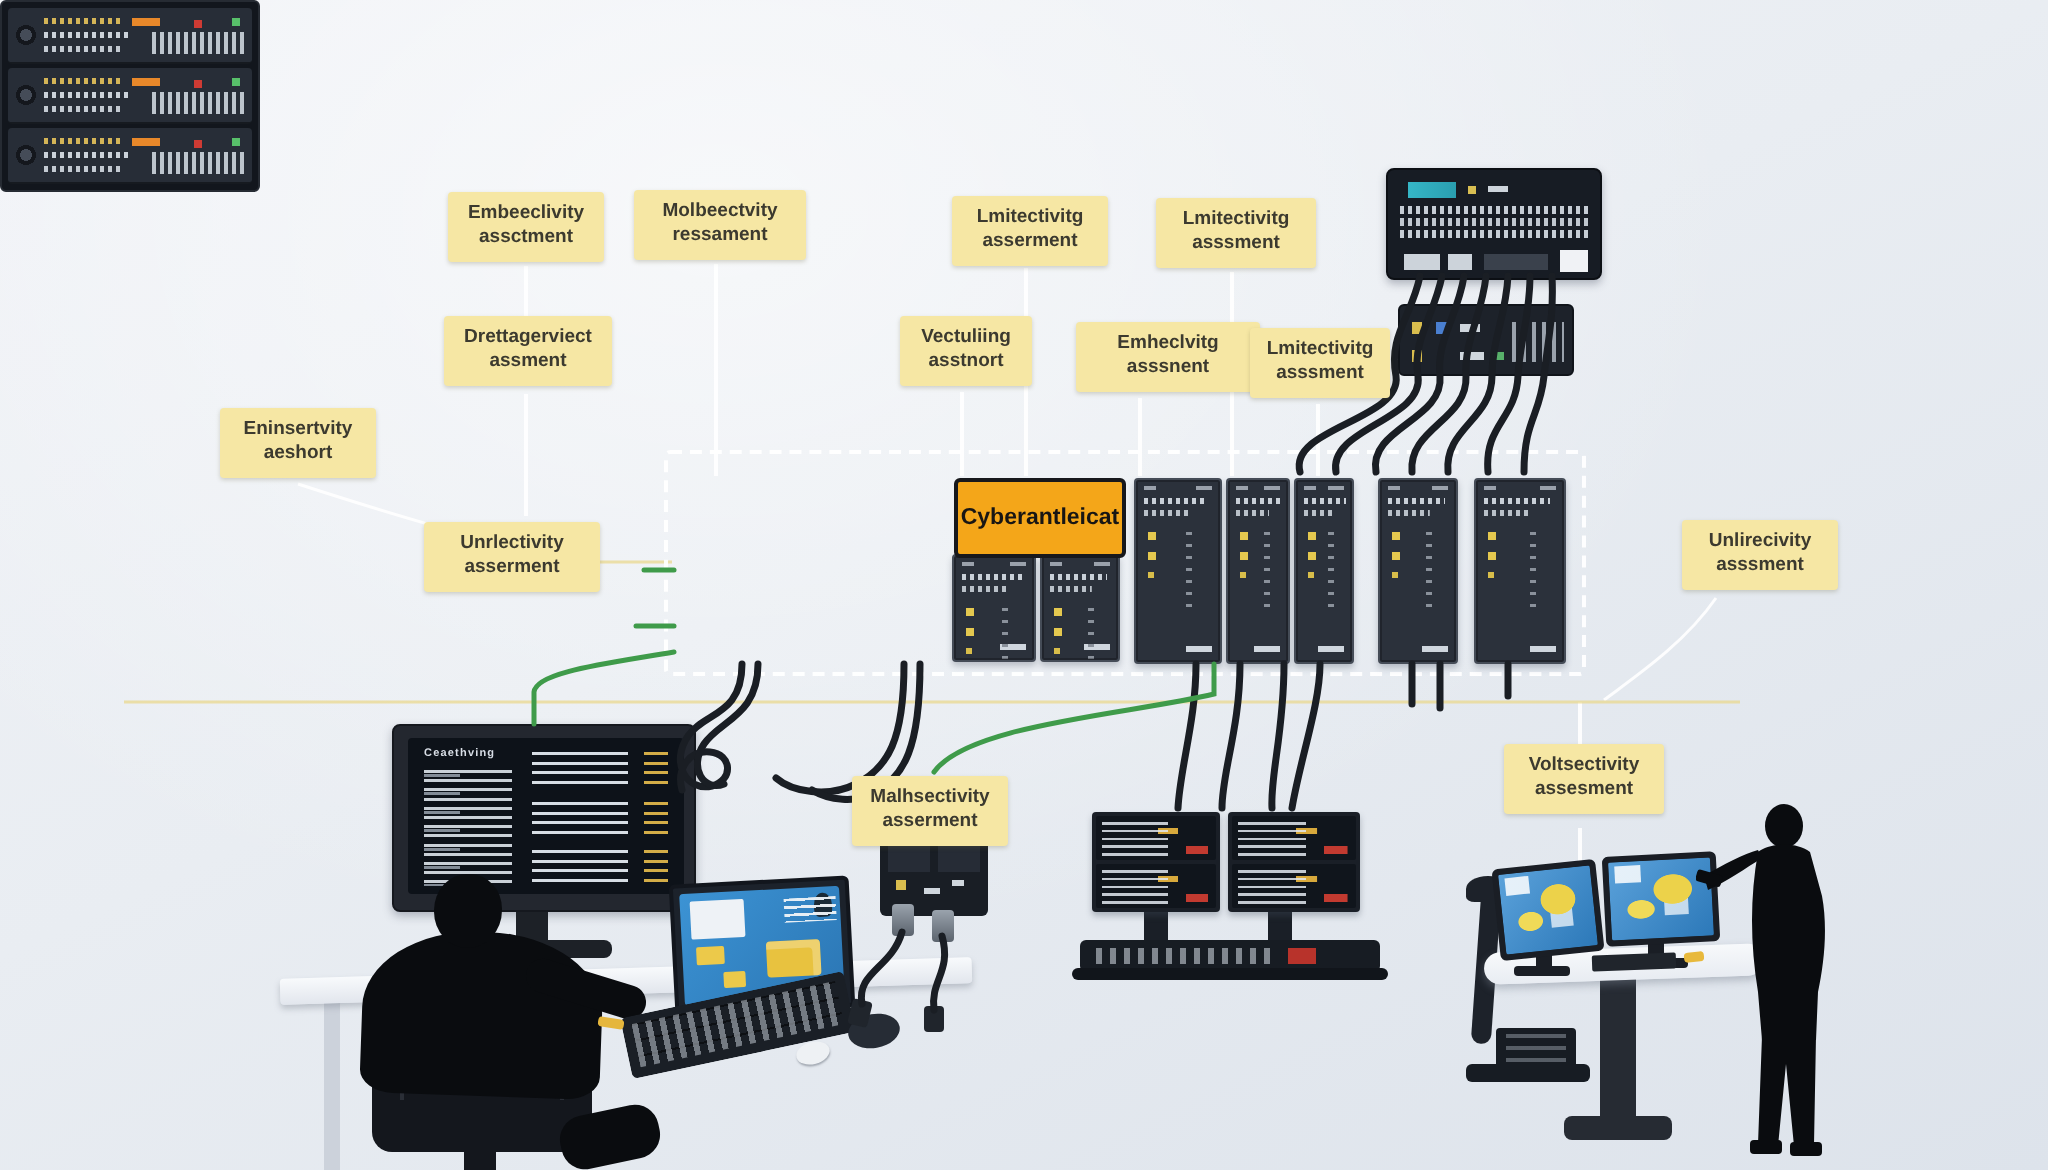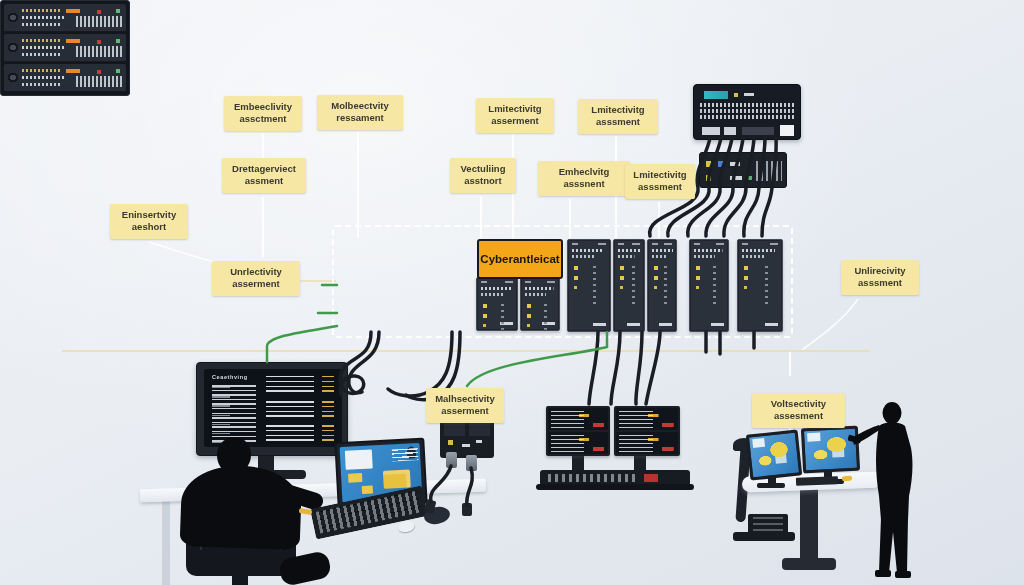--- a/index.html
+++ b/index.html
@@ -427,20 +427,20 @@
     <span>asssment</span>
   </div>
   <div class="lbl" style="left:841px;top:260px;width:78px">
     <span>Unlirecivity</span>
     <span>asssment</span>
   </div>
   <div class="lbl" style="left:426px;top:388px;width:78px">
     <span>Malhsectivity</span>
     <span>asserment</span>
   </div>
-  <div class="lbl" style="left:752px;top:393px;width:93px">
+  <div class="lbl" style="left:752px;top:372px;width:80px">
     <span>Voltsectivity</span>
     <span>assesment</span>
   </div>
 
   <div class="cyberbox">Cyberantleicat</div>
 
 </div>
 
 </body></html>

